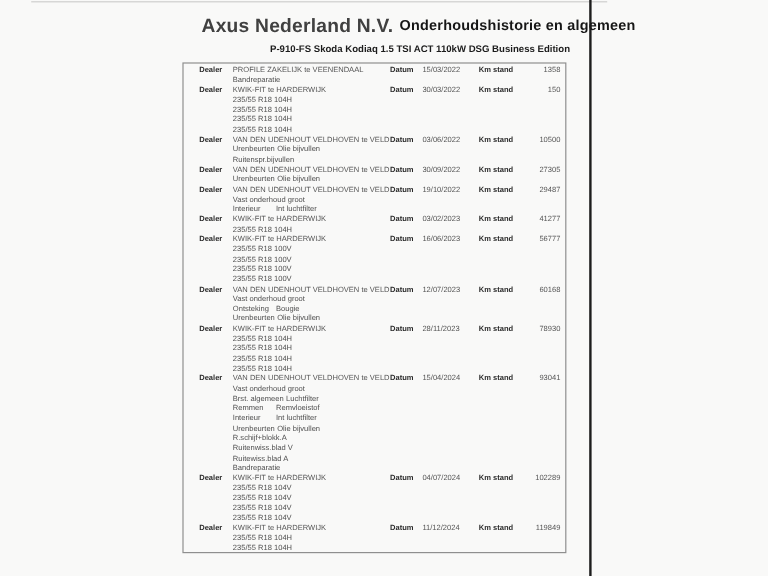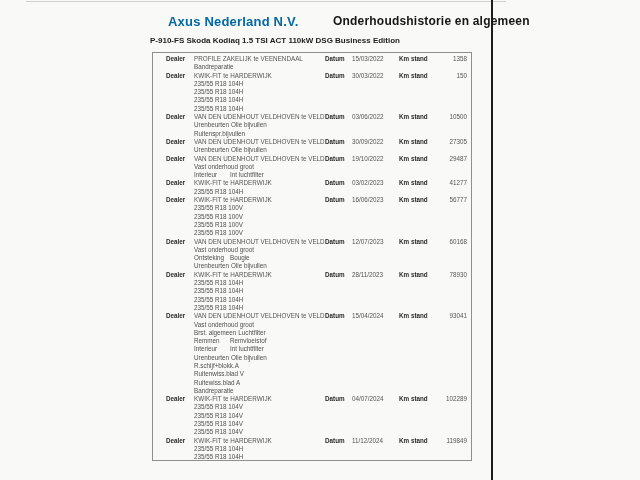--- a/index.html
+++ b/index.html
@@ -4,23 +4,23 @@
 <style>
   html,body{margin:0;padding:0;}
   body{
     width:640px;height:480px;position:relative;overflow:hidden;
     background:#f9f9f8;
     font-family:"Liberation Sans", sans-serif;
     -webkit-font-smoothing:antialiased;
   }
   .top-edge-line{position:absolute;left:26px;top:1px;width:480px;height:1px;background:#cfcfce;}
   .scan-edge-line{position:absolute;left:491px;top:0;width:2px;height:480px;background:#1d1d1d;}
-  .company-name{position:absolute;left:168px;top:14px;font-size:13px;font-weight:bold;color:#0369a1;letter-spacing:.2px;white-space:nowrap;}
+  .company-name{position:absolute;left:168px;top:14px;font-size:16px;font-weight:bold;color:#404040;letter-spacing:.2px;white-space:nowrap;}
   .doc-title{position:absolute;left:333px;top:14px;font-size:12px;font-weight:bold;color:#161616;letter-spacing:.2px;white-space:nowrap;}
-  .vehicle-line{position:absolute;left:150px;top:36px;width:325px;text-align:left;font-size:8px;font-weight:bold;color:#1c1c1c;white-space:nowrap;}
+  .vehicle-line{position:absolute;left:150px;top:36px;width:325px;text-align:right;font-size:8px;font-weight:bold;color:#1c1c1c;white-space:nowrap;}
   .table-box{
     position:absolute;left:152px;top:52px;width:320px;height:409px;
     border:1px solid #8f8f8f;box-sizing:border-box;padding-top:2px;
     font-size:6.3px;line-height:8.3px;color:#4a4a4a;
   }
   .entry-head{display:flex;padding-left:13px;padding-right:4px;white-space:nowrap;}
   .lbl{font-weight:bold;color:#2a2a2a;}
   .lbl-dealer{width:28px;flex:0 0 28px;}
   .dealer-name{flex:1 1 auto;color:#555;overflow:hidden;}
   .lbl-datum{width:27px;flex:0 0 27px;}

